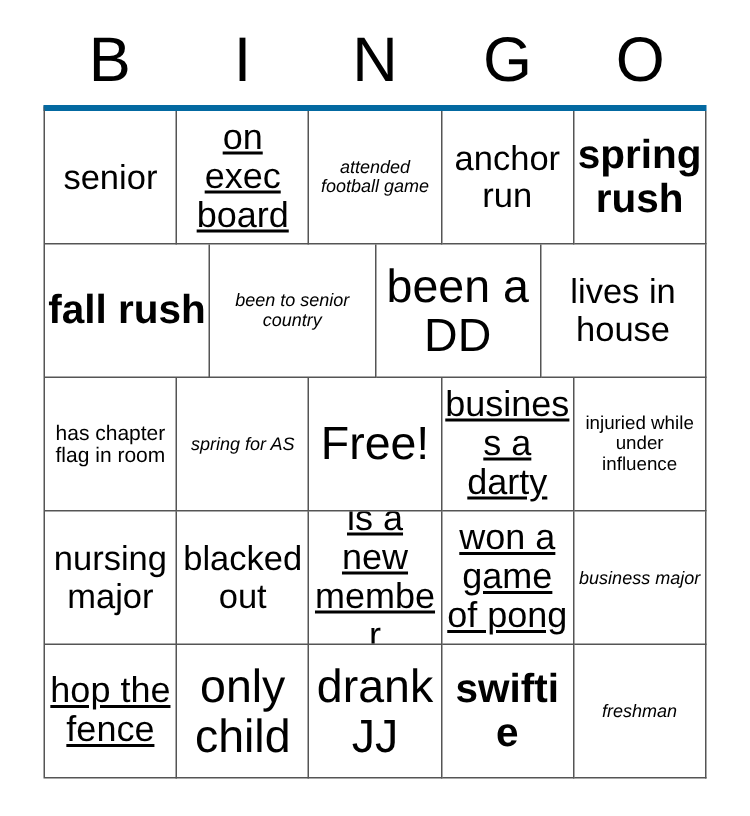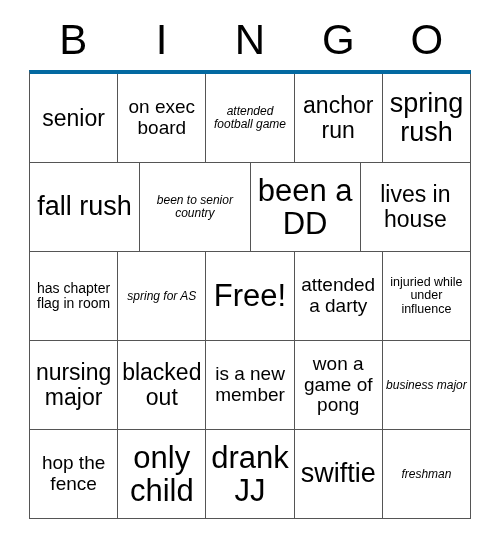--- a/index.html
+++ b/index.html
@@ -61,23 +61,23 @@
     overflow: hidden;
   }
   .cell-text {
     display: block;
     width: 100%;
     line-height: 1.08;
     word-wrap: break-word;
   }
   
   .fs-xxl { font-size: 31px; }
-  .fs-xl  { font-size: 27px; }
+  .fs-xl  { font-size: 27px; font-weight: bold; }
   .fs-lg  { font-size: 23px; }
-  .fs-md  { font-size: 19px; }
+  .fs-md  { font-size: 24px; text-decoration: underline; }
   .fs-sm  { font-size: 12px; font-style: italic; }
   .fs-xs  { font-size: 14px; }
   .fs-xxs { font-size: 12.5px; }
 </style>
 </head>
 <body>
 
 <div class="card">
 
   <div class="header-row">
@@ -127,21 +127,21 @@
       <div class="cell">
           <span class="cell-text fs-xs">has chapter flag in room</span>
         </div>
       <div class="cell">
           <span class="cell-text fs-sm">spring for AS</span>
         </div>
       <div class="cell">
           <span class="cell-text fs-xxl">Free!</span>
         </div>
       <div class="cell">
-          <span class="cell-text fs-md">attended a darty</span>
+          <span class="cell-text fs-md">business a darty</span>
         </div>
       <div class="cell">
           <span class="cell-text fs-xxs">injuried while under influence</span>
         </div>
     </div>
 
     <div class="grid-row">
       <div class="cell">
           <span class="cell-text fs-lg">nursing major</span>
         </div>

